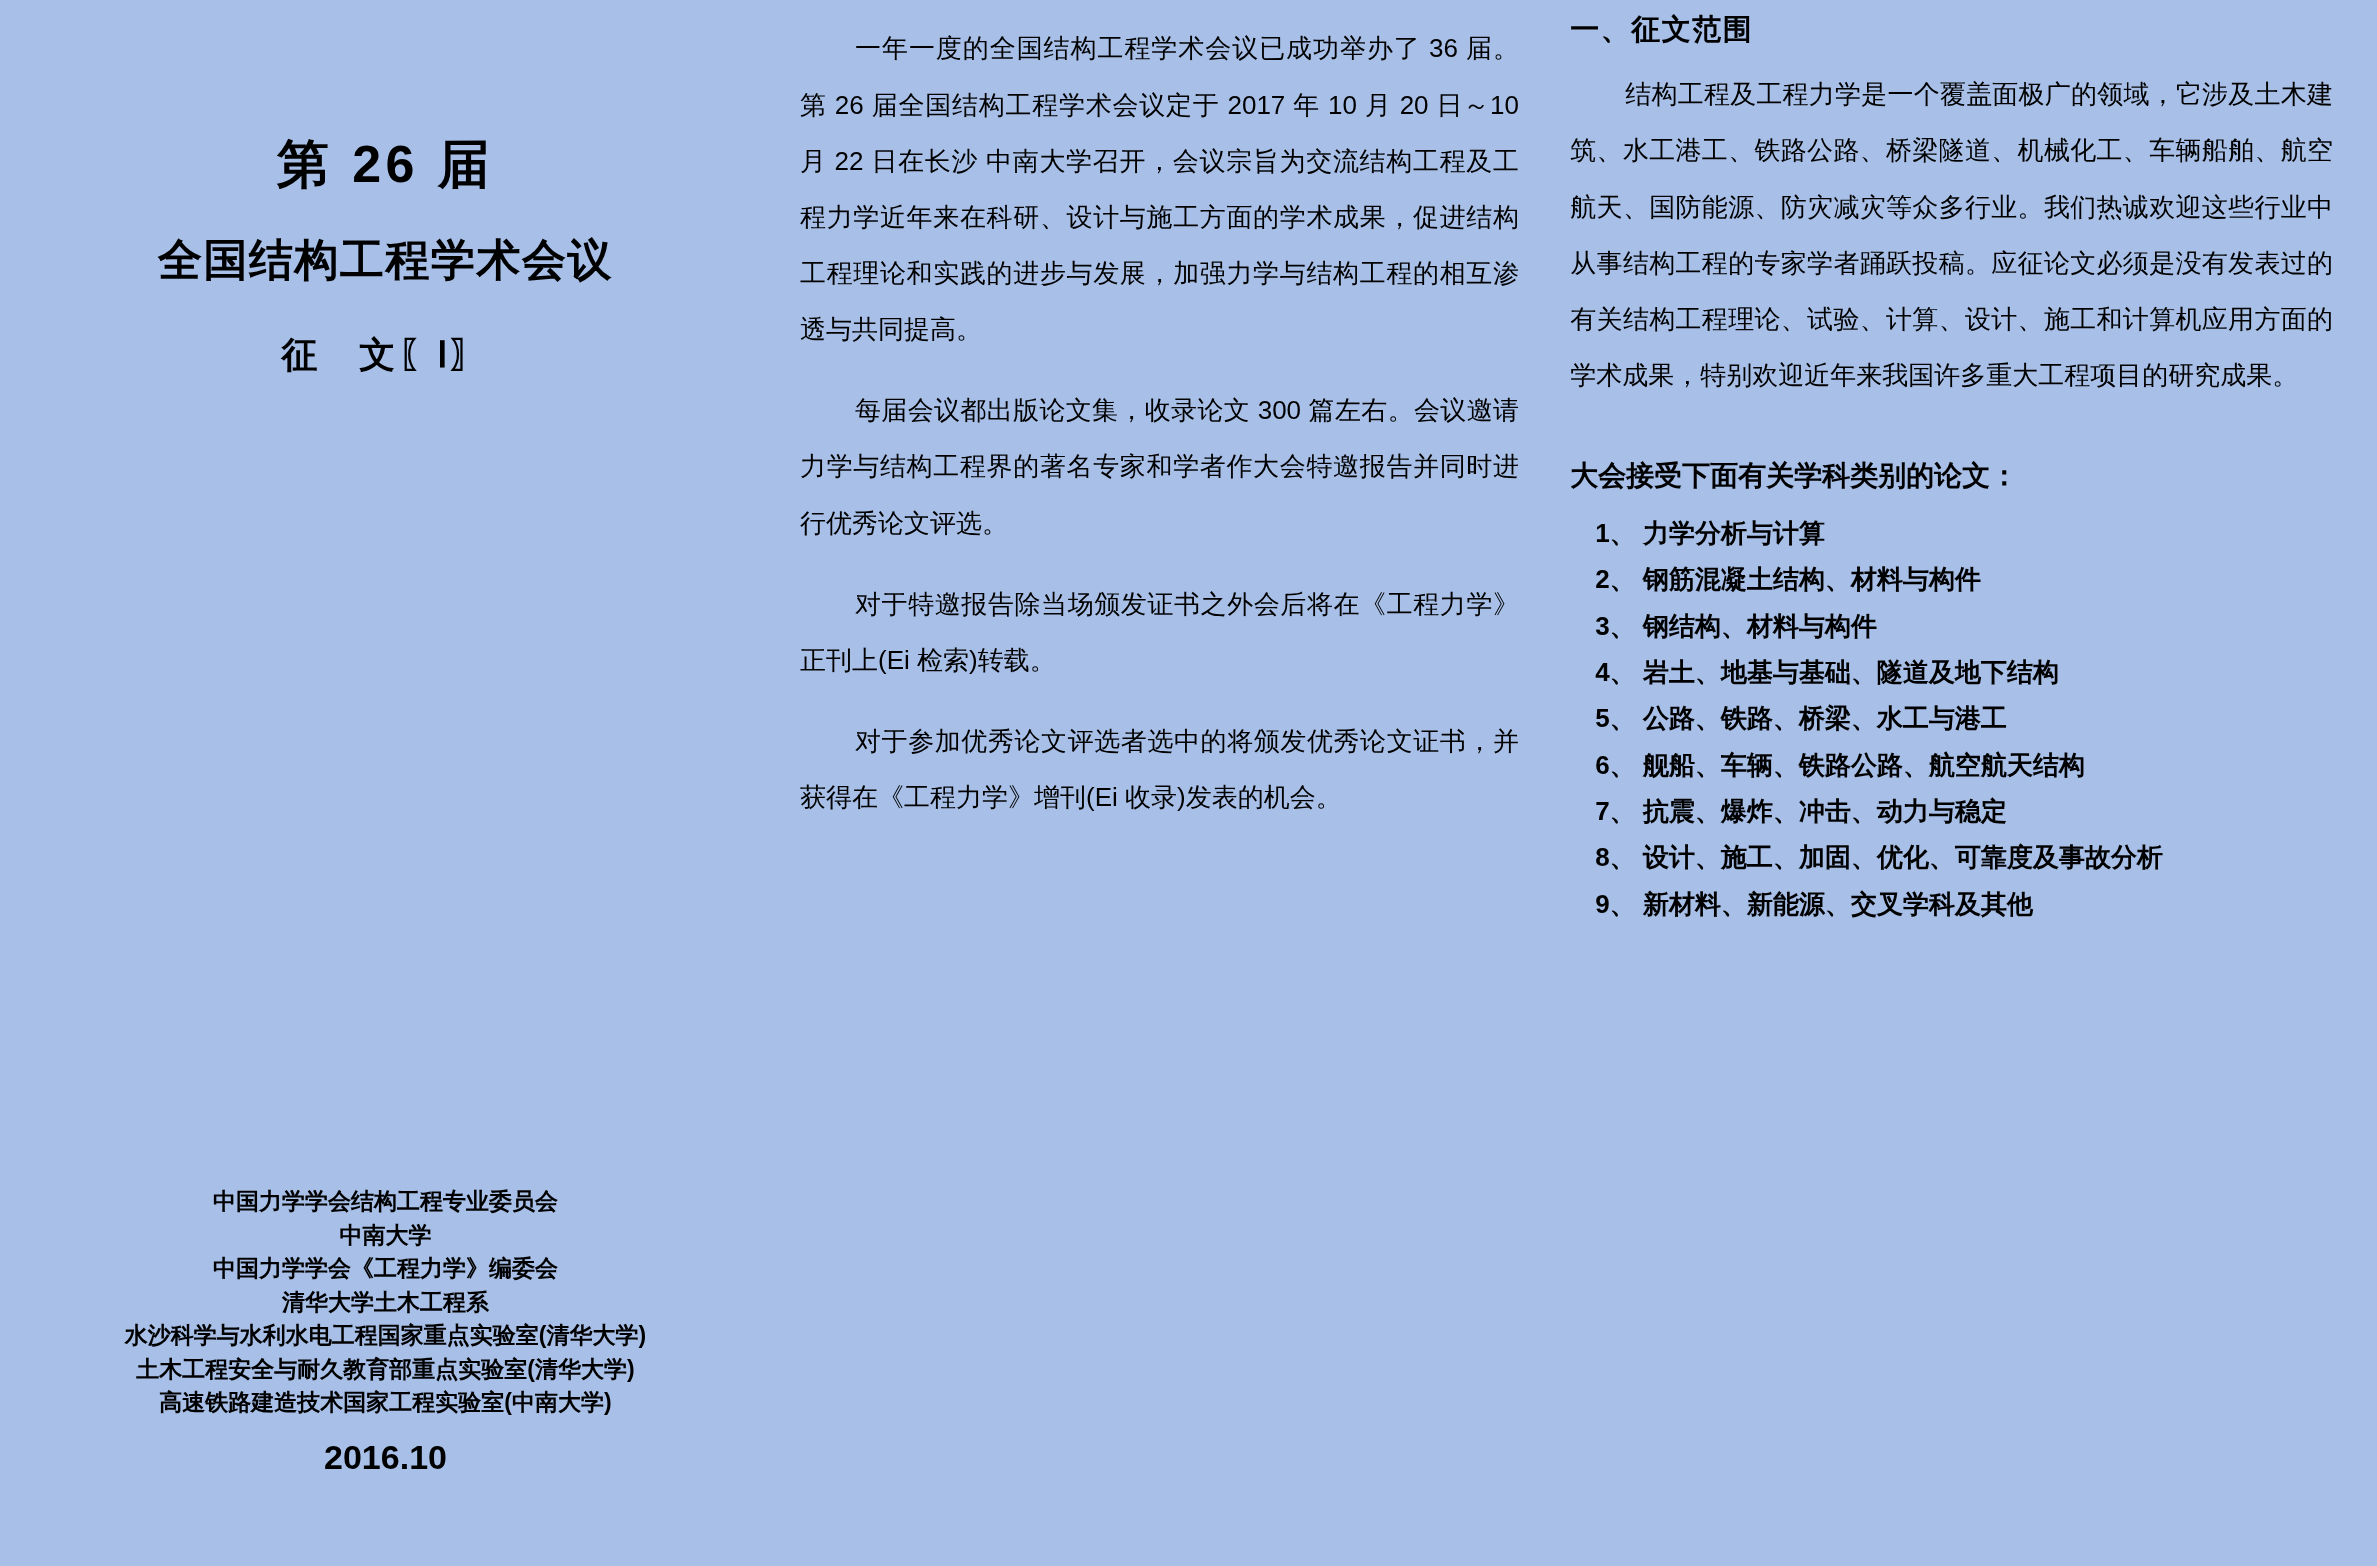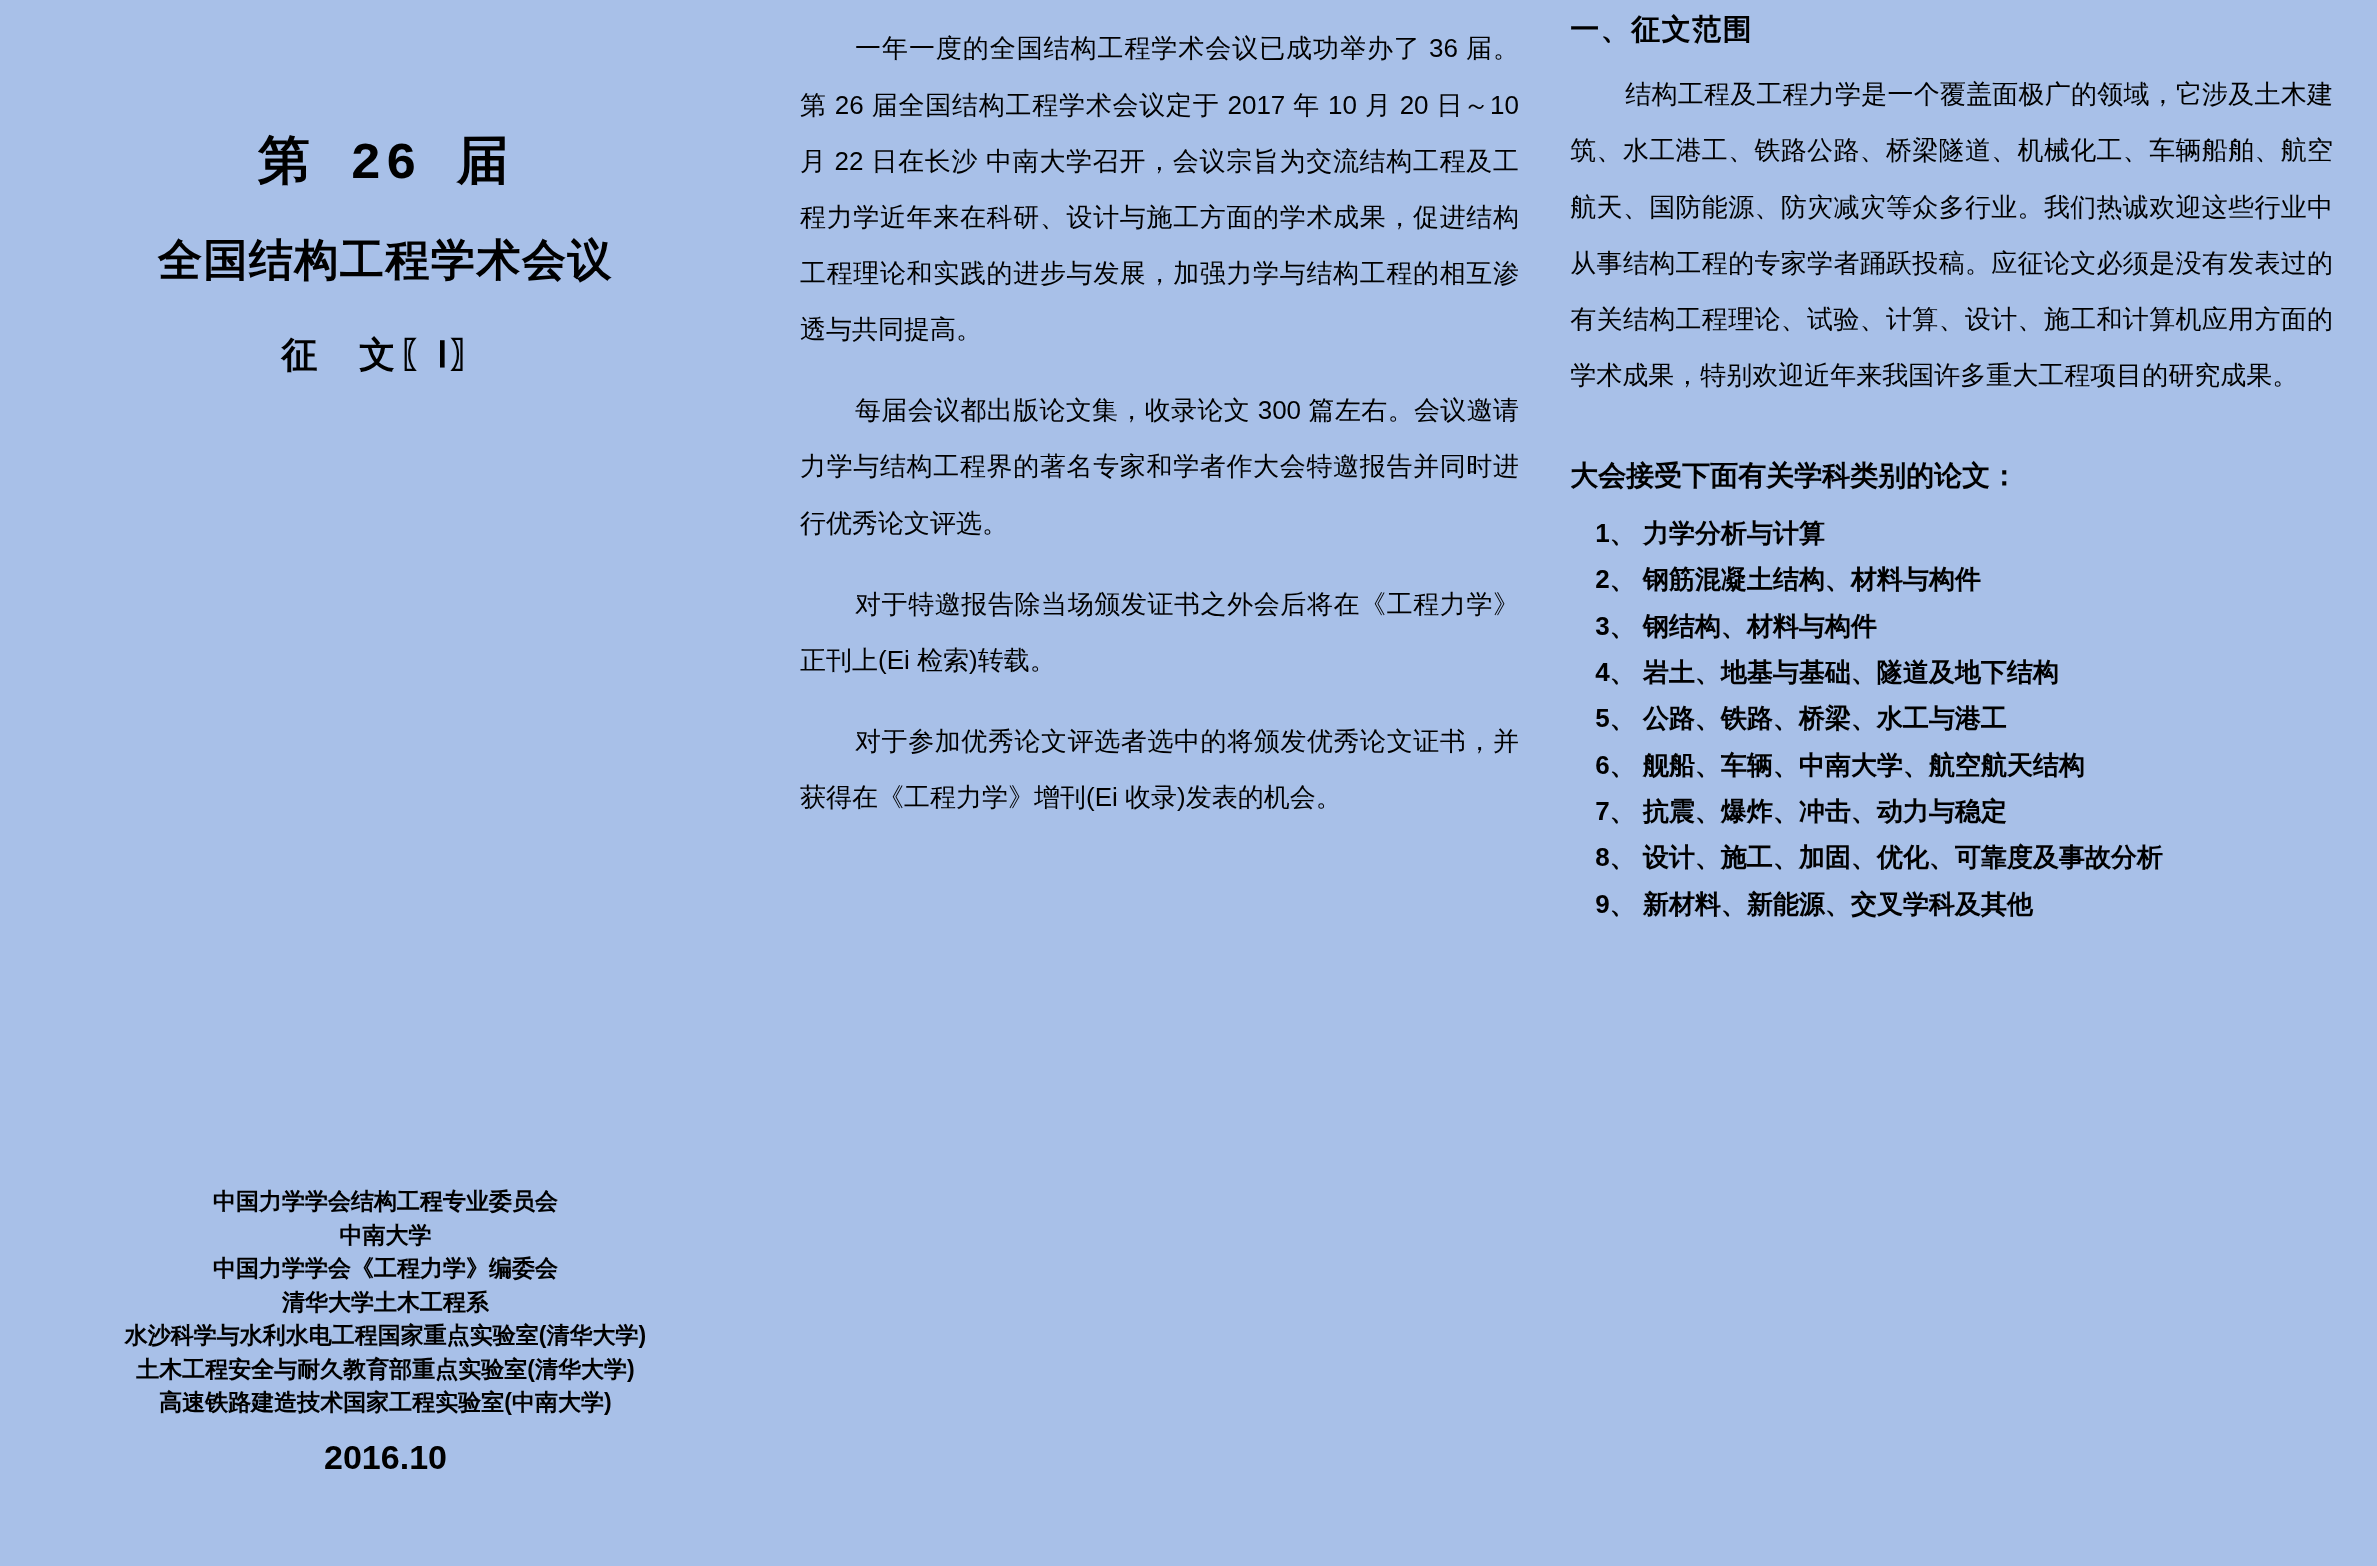--- a/index.html
+++ b/index.html
@@ -31,21 +31,20 @@
   }
   .title-block {
     margin-top: 131px;
     text-align: center;
   }
   .title-main {
     font-size: 52px;
     font-weight: bold;
     letter-spacing: 4.4px;
     line-height: 1.3;
-    font-family: Liberation Mono, monospace;
   }
   .title-sub {
     font-size: 44px;
     font-weight: bold;
     letter-spacing: 1.5px;
     margin-top: 32px;
     line-height: 1.3;
   }
   .title-call {
     font-size: 36px;
@@ -175,21 +174,21 @@
       <li class="topic-item">
         <span class="topic-num">3、</span><span>钢结构、材料与构件</span>
       </li>
       <li class="topic-item">
         <span class="topic-num">4、</span><span>岩土、地基与基础、隧道及地下结构</span>
       </li>
       <li class="topic-item">
         <span class="topic-num">5、</span><span>公路、铁路、桥梁、水工与港工</span>
       </li>
       <li class="topic-item">
-        <span class="topic-num">6、</span><span>舰船、车辆、中南大学、航空航天结构</span>
+        <span class="topic-num">6、</span><span>舰船、车辆、铁路公路、航空航天结构</span>
       </li>
       <li class="topic-item">
         <span class="topic-num">7、</span><span>抗震、爆炸、冲击、动力与稳定</span>
       </li>
       <li class="topic-item">
         <span class="topic-num">8、</span><span>设计、施工、加固、优化、可靠度及事故分析</span>
       </li>
       <li class="topic-item">
         <span class="topic-num">9、</span><span>新材料、新能源、交叉学科及其他</span>
       </li>

